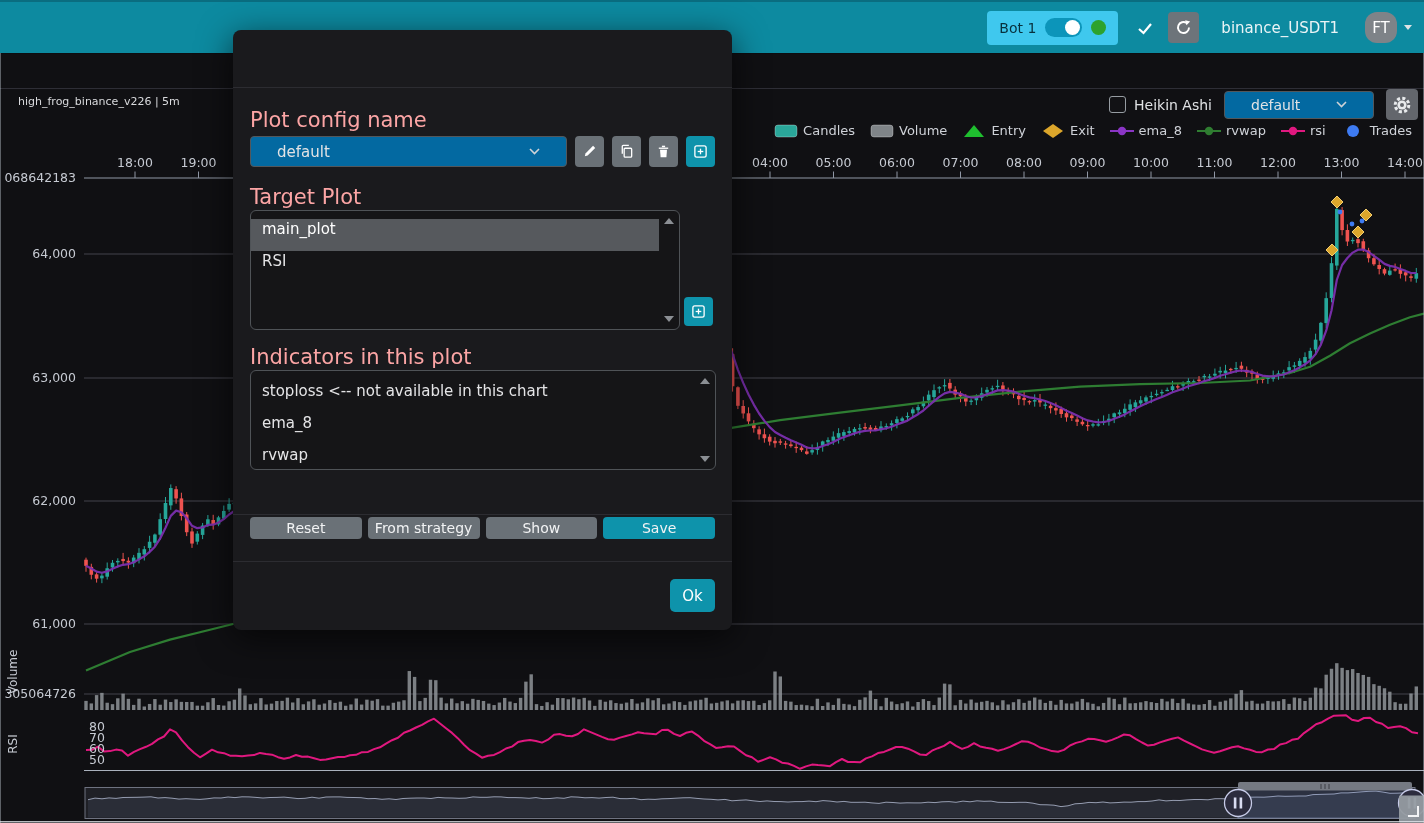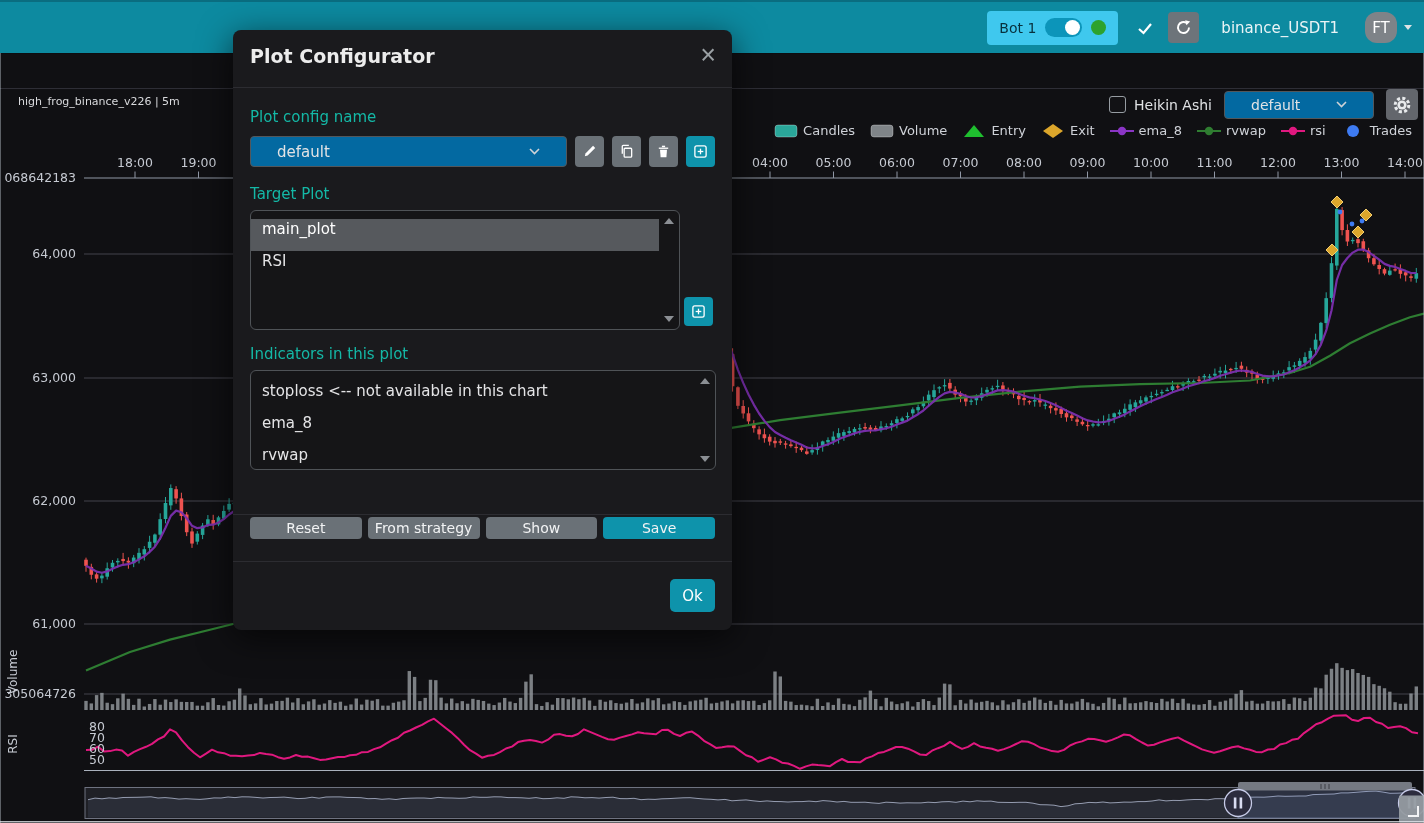--- a/index.html
+++ b/index.html
@@ -39,21 +39,21 @@
   .legend{position:absolute;top:123px;right:12px;display:flex;gap:15px;align-items:center;z-index:5;margin-left:31px;}
   .leg-item{display:flex;align-items:center;gap:5px;font-size:13px;color:#cfd2d8;cursor:pointer;}
 
   
   .modal{position:absolute;left:233px;top:30px;width:499px;height:600px;background:#1a1a1d;border-radius:8px;
          z-index:30;box-shadow:0 8px 34px rgba(0,0,0,.65);box-sizing:border-box;}
   .modal-header h2{margin:0;padding:15px 17px 13px;font-size:19px;font-weight:600;color:#ececec;}
   .hdr-line{position:absolute;left:0;right:0;top:57px;border-top:1px solid #2c2c31;}
   .close{position:absolute;right:12px;top:8px;background:none;border:none;color:#9aa0a4;font-size:27px;
          cursor:pointer;line-height:1;padding:4px;}
-  .m-label{position:absolute;left:17px;font-size:15px;color:#14b8a6;}
+  .m-label{position:absolute;left:17px;font-size:21px;color:#fca5a5;}
   .l1{top:78px;} .l2{top:155px;} .l3{top:315px;}
   .config-row{position:absolute;left:17px;right:17px;top:106px;height:31px;display:flex;gap:8px;}
   .m-select{flex:1;height:31px;font-size:15px;}
   .icon-btn{width:29px;height:31px;border-radius:4px;background:#6a7177;border:none;display:flex;align-items:center;
             justify-content:center;cursor:pointer;padding:0;flex:0 0 29px;}
   .icon-btn.teal{background:#0e93ab;}
   .listbox{position:absolute;left:17px;border:1px solid #4f5357;border-radius:6px;background:#151517;overflow:hidden;}
   .lb1{top:180px;width:428px;height:118px;}
   .lb2{top:340px;width:464px;height:98px;}
   .lb-items{padding-top:8px;}
@@ -1053,24 +1053,20 @@
       </svg>
     </button>
     <span class="pair">binance_USDT1</span>
     <div class="avatar-wrap">
       <span class="avatar">FT</span>
       <span class="caret"></span>
     </div>
   </nav>
 
   <div class="modal">
-    <div class="modal-header">
-      <h2>Plot Configurator</h2>
-      <button class="close">×</button>
-    </div>
     <div class="hdr-line"></div>
 
     <div class="m-label l1">Plot config name</div>
     <div class="config-row">
       <div class="select m-select">
         <span>default</span>
         <svg width="11" height="7" viewBox="0 0 11 7">
           <polyline points="1,1 5.5,5.5 10,1" fill="none" stroke="#cfd3d7" stroke-width="1.6"></polyline>
           </svg>
       </div>

